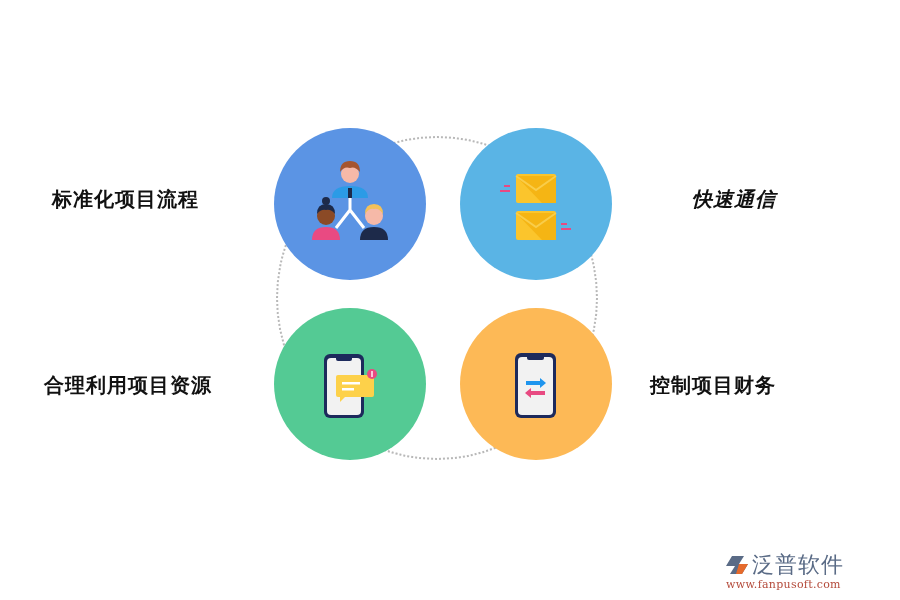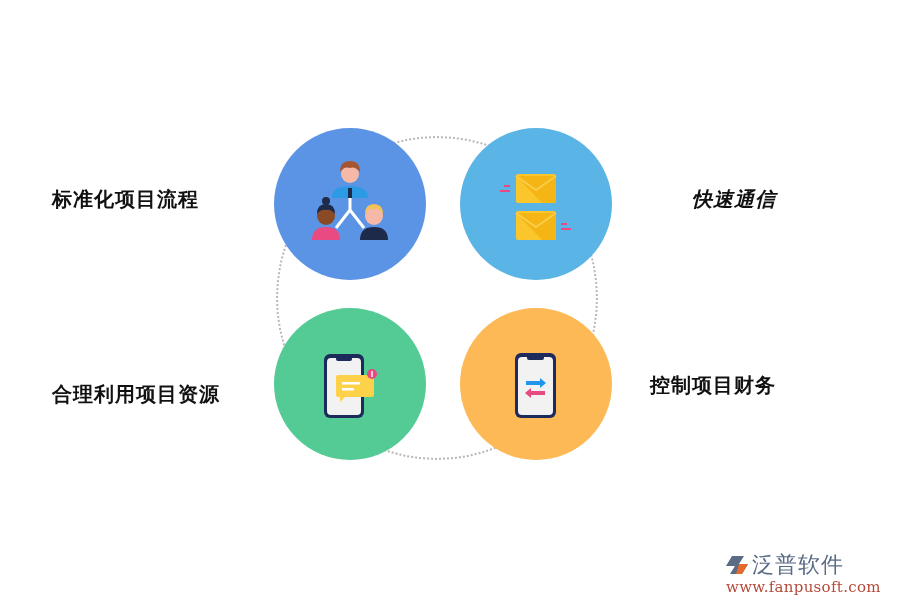--- a/index.html
+++ b/index.html
@@ -23,21 +23,21 @@
     }
     .logo {
       position: absolute; left: 724px; top: 550px; width: 130px; height: 46px; text-decoration: underline;
     }
     .logo-mark { position: absolute; left: 2px; top: 4px; }
     .logo-name {
       position: absolute; left: 28px; top: 0px; font-size: 22px; color: #5a6b86;
       letter-spacing: 1px;
     }
     .logo-url {
-      position: absolute; left: 2px; top: 28px; font-size: 15px; color: #b44a3a;
+      position: absolute; left: 2px; top: 28px; font-size: 11px; color: #b44a3a;
       font-family: "DejaVu Serif", "Liberation Serif", serif; letter-spacing: 0.3px; text-align: center;
     }
   </style>
 </head>
 <body>
 
 <div class="ring"></div>
 
 <div class="circle" style="left:274px; top:128px; background:#5b94e4;">
   <svg width="152" height="152" viewBox="0 0 152 152">
@@ -100,21 +100,21 @@
     <rect x="67" y="47" width="17" height="5" rx="2" fill="#1d2a5c"></rect>
     <rect x="66" y="73" width="14" height="4" fill="#1f95ee"></rect>
     <path d="M80 70 L86 75 L80 80 Z" fill="#1f95ee"></path>
     <rect x="71" y="83" width="14" height="4" fill="#e84a82"></rect>
     <path d="M71 80 L65 85 L71 90 Z" fill="#e84a82"></path>
   </svg>
 </div>
 
 <div class="label" style="left:52px; top:186px;">标准化项目流程</div>
 <div class="label" style="left:692px; top:186px;font-style:italic;">快速通信</div>
-<div class="label" style="left:44px; top:381px;margin-left:8px;">合理利用项目资源</div>
+<div class="label" style="left:44px; top:372px;">合理利用项目资源</div>
 <div class="label" style="left:650px; top:372px;">控制项目财务</div>
 
 <div class="logo">
   <svg class="logo-mark" width="24" height="22" viewBox="0 0 24 22">
     <path d="M6 2 L18 2 L13 10 L22 10 L16 20 L4 20 L9 12 L0 12 Z" fill="#5a6b86"></path>
     <path d="M13 10 L22 10 L16 20 L10 20 Z" fill="#e56a2c"></path>
   </svg>
   <span class="logo-name">泛普软件</span>
   <span class="logo-url">www.fanpusoft.com</span>
 </div>

